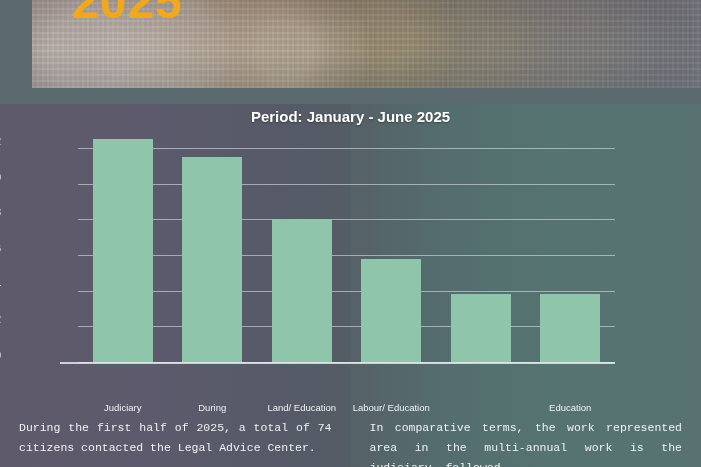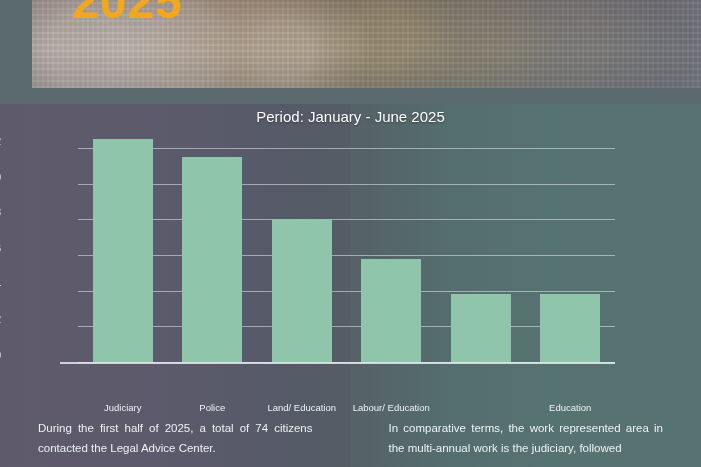--- a/index.html
+++ b/index.html
@@ -39,42 +39,42 @@
     font-size:48px;font-weight:bold;letter-spacing:1px;
     color:#f2a81d;white-space:nowrap;}
 
   
   .panel{position:absolute;left:0;top:104px;width:701px;height:363px;
     background:linear-gradient(90deg,#5f5a6b 0%, #5c5a6c 22%, #565a68 40%, #545d64 52%, #53686b 62%, #54706f 78%, #566f6f 100%);}
   .panel-tint{position:absolute;left:350px;top:0;width:351px;height:363px;
     background:rgba(98,150,140,.10);}
 
   .chart-title{position:absolute;left:0;top:108px;width:701px;text-align:center;
-    font-size:15px;font-weight:normal;color:#ffffff;
+    font-size:15px;font-weight:bold;color:#ffffff;
     text-shadow:0 1px 2px rgba(0,0,0,.35);}
 
   
   .chart{position:absolute;left:78px;top:130px;width:537px;height:232px;}
   .gridlines{position:absolute;inset:0;}
   .gridline{position:absolute;left:0;width:537px;height:1px;background:rgba(235,235,240,.55);}
   .ytick{position:absolute;right:614px;transform:translateY(-50%);
     font-size:10px;color:#e8e8ee;white-space:nowrap;}
   .axis-base{position:absolute;left:60px;top:362px;width:555px;height:2px;
     background:rgba(235,240,240,.8);}
 
   .bars{position:absolute;left:0;bottom:0;width:537px;height:232px;}
   .bar{position:absolute;bottom:0;background:#8fc6ab;}
 
   .xlabels{position:absolute;left:60px;top:369px;width:560px;height:32px;}
   .xlabel{position:absolute;text-align:center;font-size:9.5px;line-height:13px;
     color:#eef2f2;margin-top:32px;}
 
   
   .cols{position:absolute;left:0;top:418px;width:701px;height:49px;display:flex;}
-  .col{width:350.5px;box-sizing:border-box;padding:0 38px;}
+  .col{width:350.5px;box-sizing:border-box;padding:0 19px;font-family:Liberation Mono, monospace;}
   .col p{margin:0;font-size:11.5px;line-height:20px;color:#eef2f2;}
   .col.left p{text-align:justify;}
   .col.right p{text-align:justify;}
 </style>
 </head>
 <body>
 
 <div id="page">
 
   <div class="hero">
@@ -113,21 +113,21 @@
         <div class="bar" style="left: 104.25px; width: 60px; height: 205.231px; background: rgb(143, 198, 171);"></div>
         <div class="bar" style="left: 193.75px; width: 60px; height: 142.769px; background: rgb(143, 198, 171);"></div>
         <div class="bar" style="left: 283.25px; width: 60px; height: 103.508px; background: rgb(143, 198, 171);"></div>
         <div class="bar" style="left: 372.75px; width: 60px; height: 67.8154px; background: rgb(143, 198, 171);"></div>
         <div class="bar" style="left: 462.25px; width: 60px; height: 67.8154px; background: rgb(143, 198, 171);"></div>
       </div>
   </div>
   <div class="axis-base"></div>
   <div class="xlabels" id="xlabels">
       <div class="xlabel" style="left: 18px; width: 89.5px;">Judiciary</div>
-      <div class="xlabel" style="left: 107.5px; width: 89.5px;">Police</div>
+      <div class="xlabel" style="left: 107.5px; width: 89.5px;">During</div>
       <div class="xlabel" style="left: 197px; width: 89.5px;">Land/ Education</div>
       <div class="xlabel" style="left: 286.5px; width: 89.5px;">Labour/ Education</div>
       <div class="xlabel" style="left: 465.5px; width: 89.5px;">Education</div>
     </div>
 
   <div class="cols">
     <div class="col left">
       <p>During the first half of 2025, a total of 74 citizens contacted the Legal Advice Center.</p>
     </div>
     <div class="col right">

